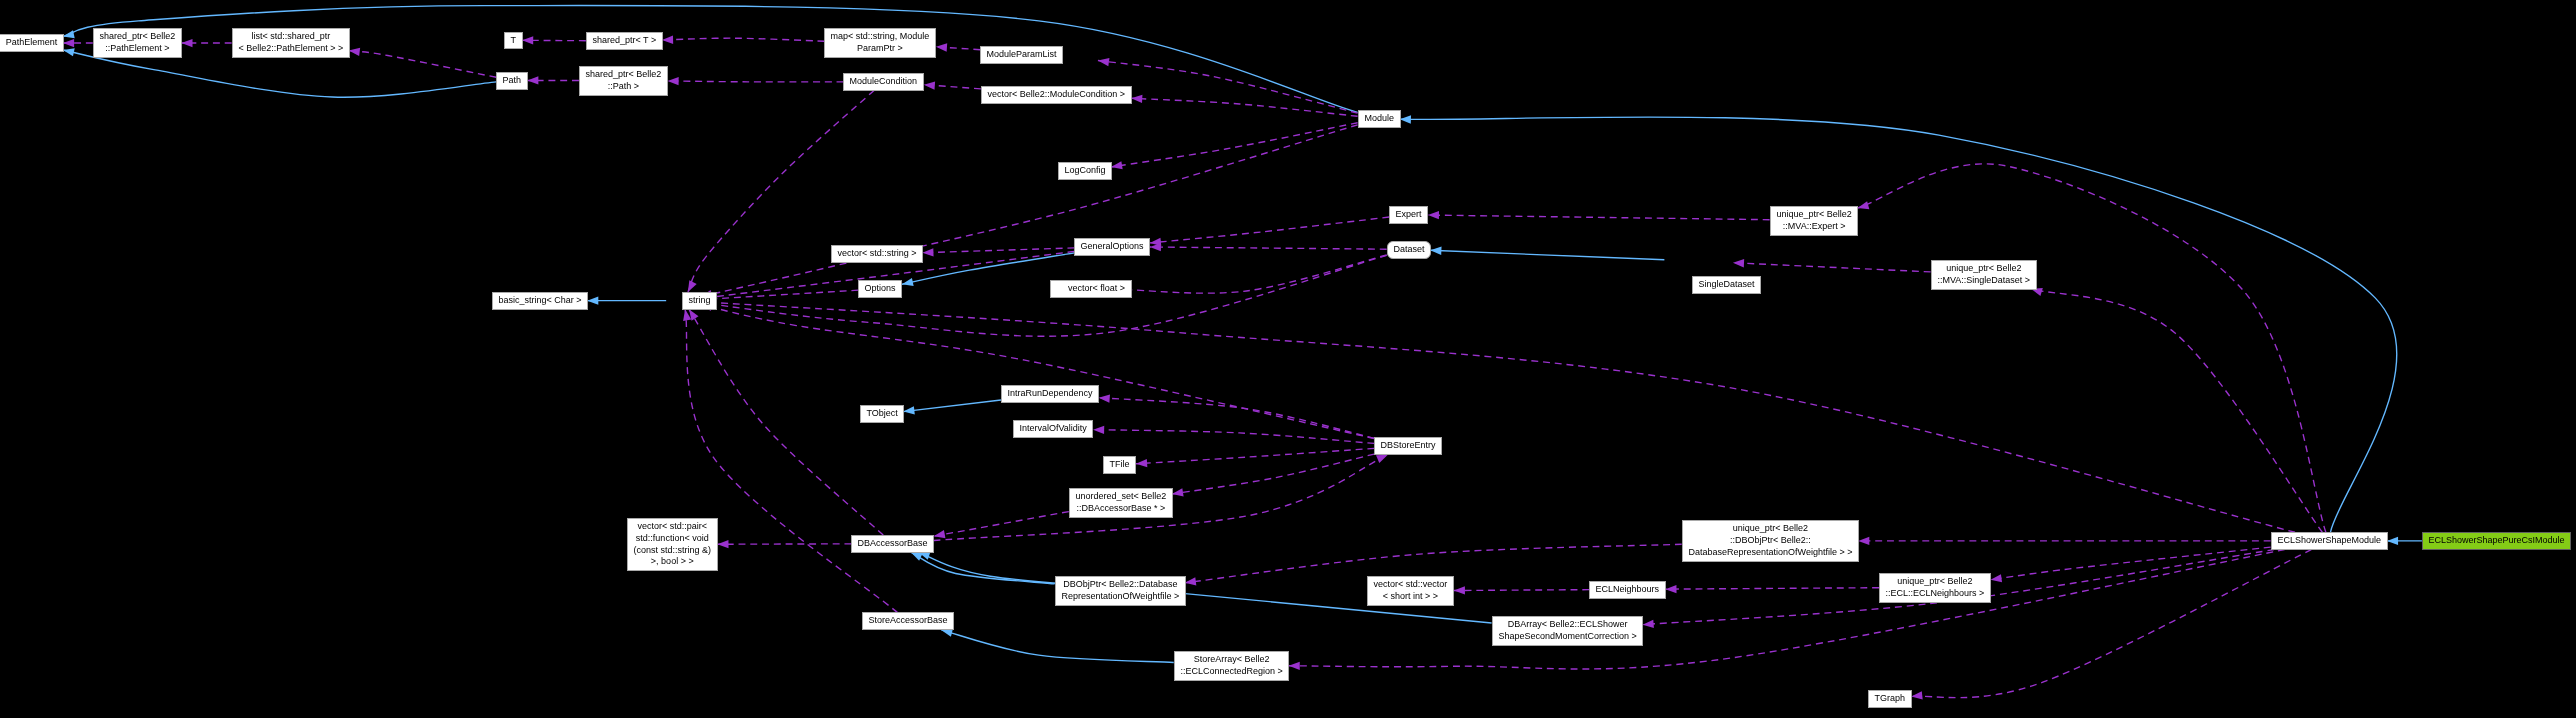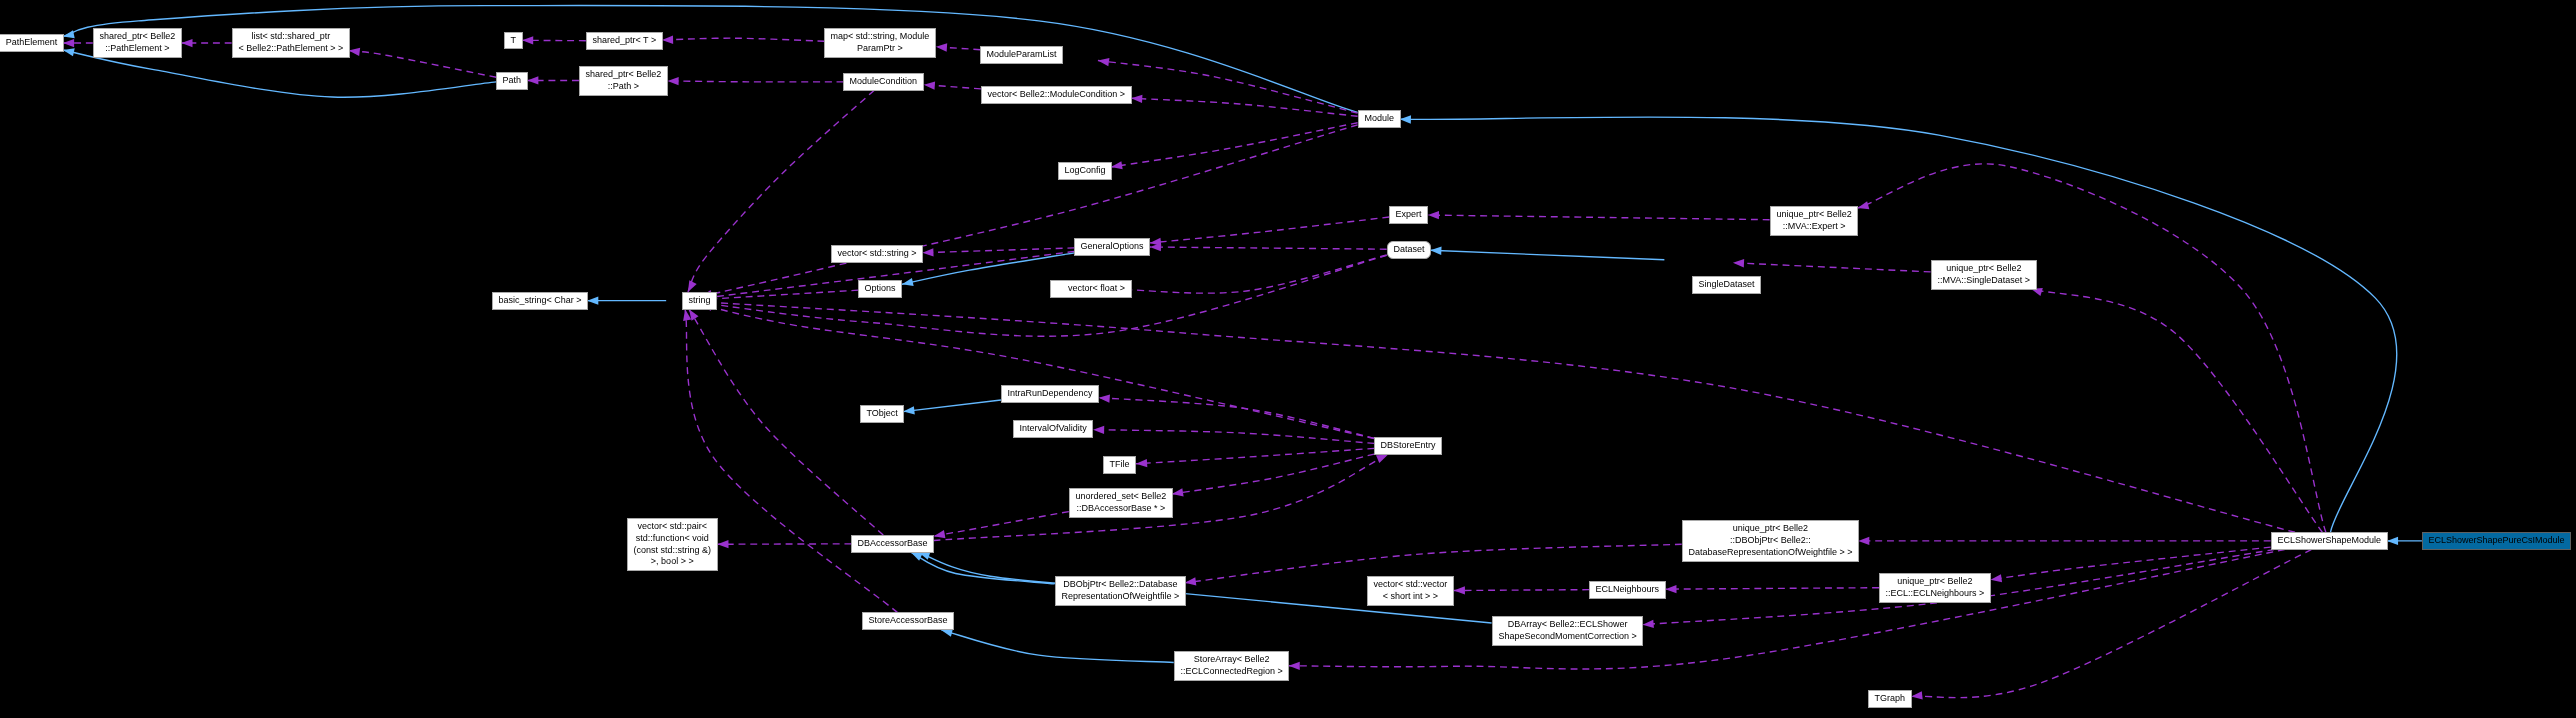--- a/index.html
+++ b/index.html
@@ -2,21 +2,21 @@
 <html style="font-size:11px"><head>
 <meta charset="utf-8">
 <style>
   html,body{margin:0;padding:0;background:#000;}
   #canvas{position:relative;width:2576px;height:719px;background:#000;overflow:hidden;
           font-family:"Liberation Sans", sans-serif;}
   #edges{position:absolute;left:0;top:0;width:2576px;height:719px;}
   .node{position:absolute;background:#ffffff;border:1px solid #a9a9a9;color:#000;
         font-size:9px;line-height:11.8px;padding:2.1px 5.5px;text-align:center;white-space:nowrap;
         box-sizing:border-box;}
-  .node.highlight{background:#0369a1;border-color:#606060;}
+  .node.highlight{background:#84cc16;border-color:#606060;}
   .nl{pointer-events:none;}
 </style>
 </head>
 <body>
 
 <div id="canvas">
   <svg id="edges" xmlns="http://www.w3.org/2000/svg" viewBox="0 0 3720 1038">
       <defs>
         <marker id="m-inherit" markerUnits="userSpaceOnUse" markerWidth="19" markerHeight="14" refX="17" refY="7" orient="auto">
           <path d="M1,1 L17,7 L1,13 z" fill="#63b8ff"></path>

